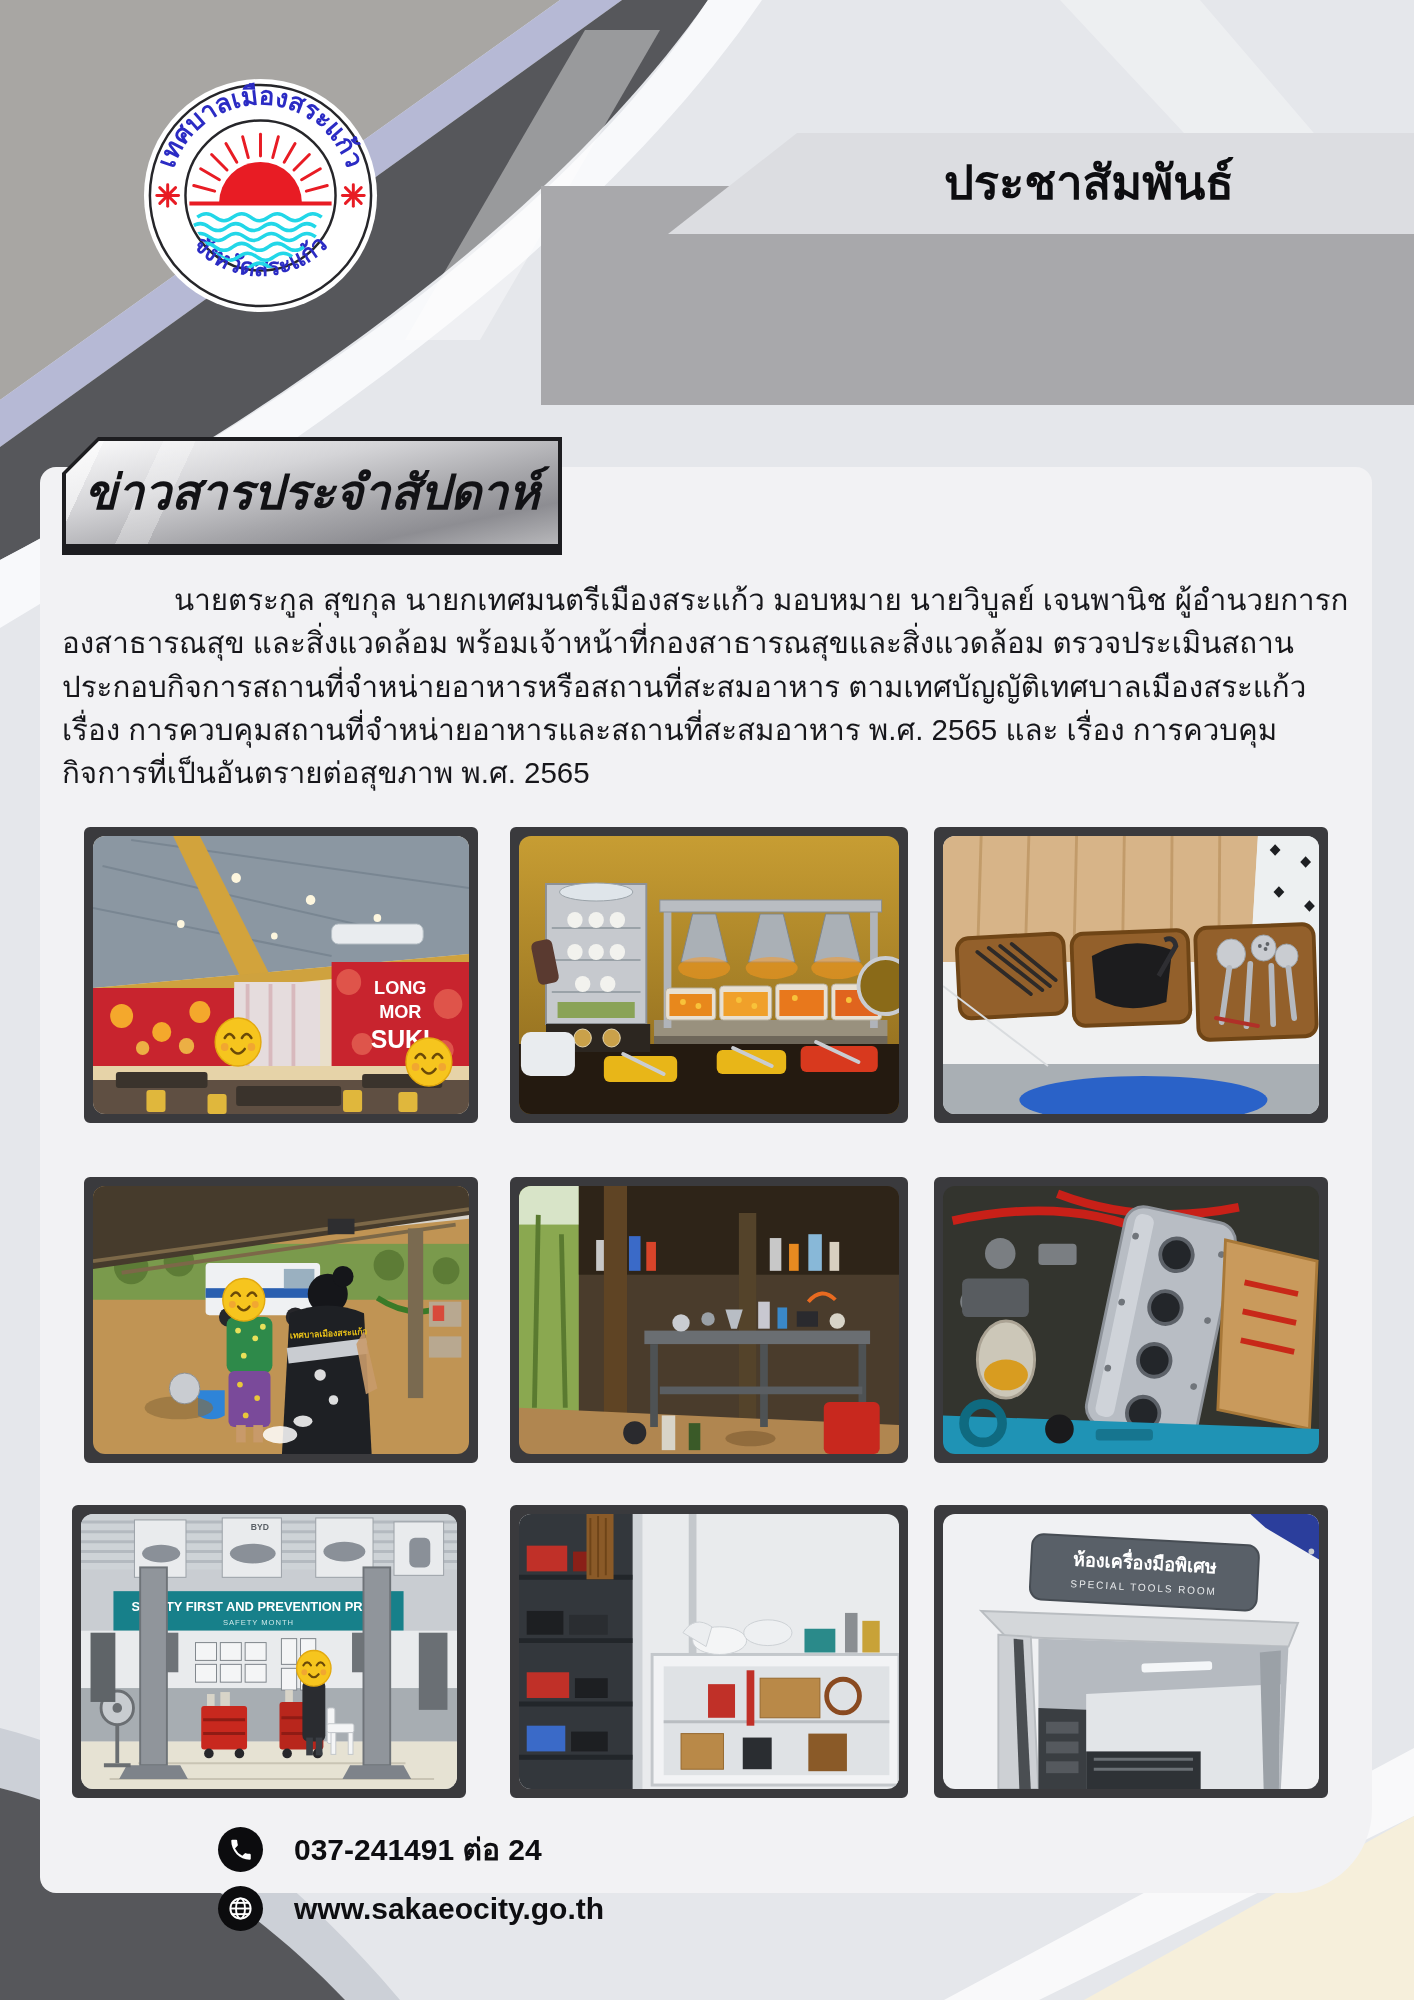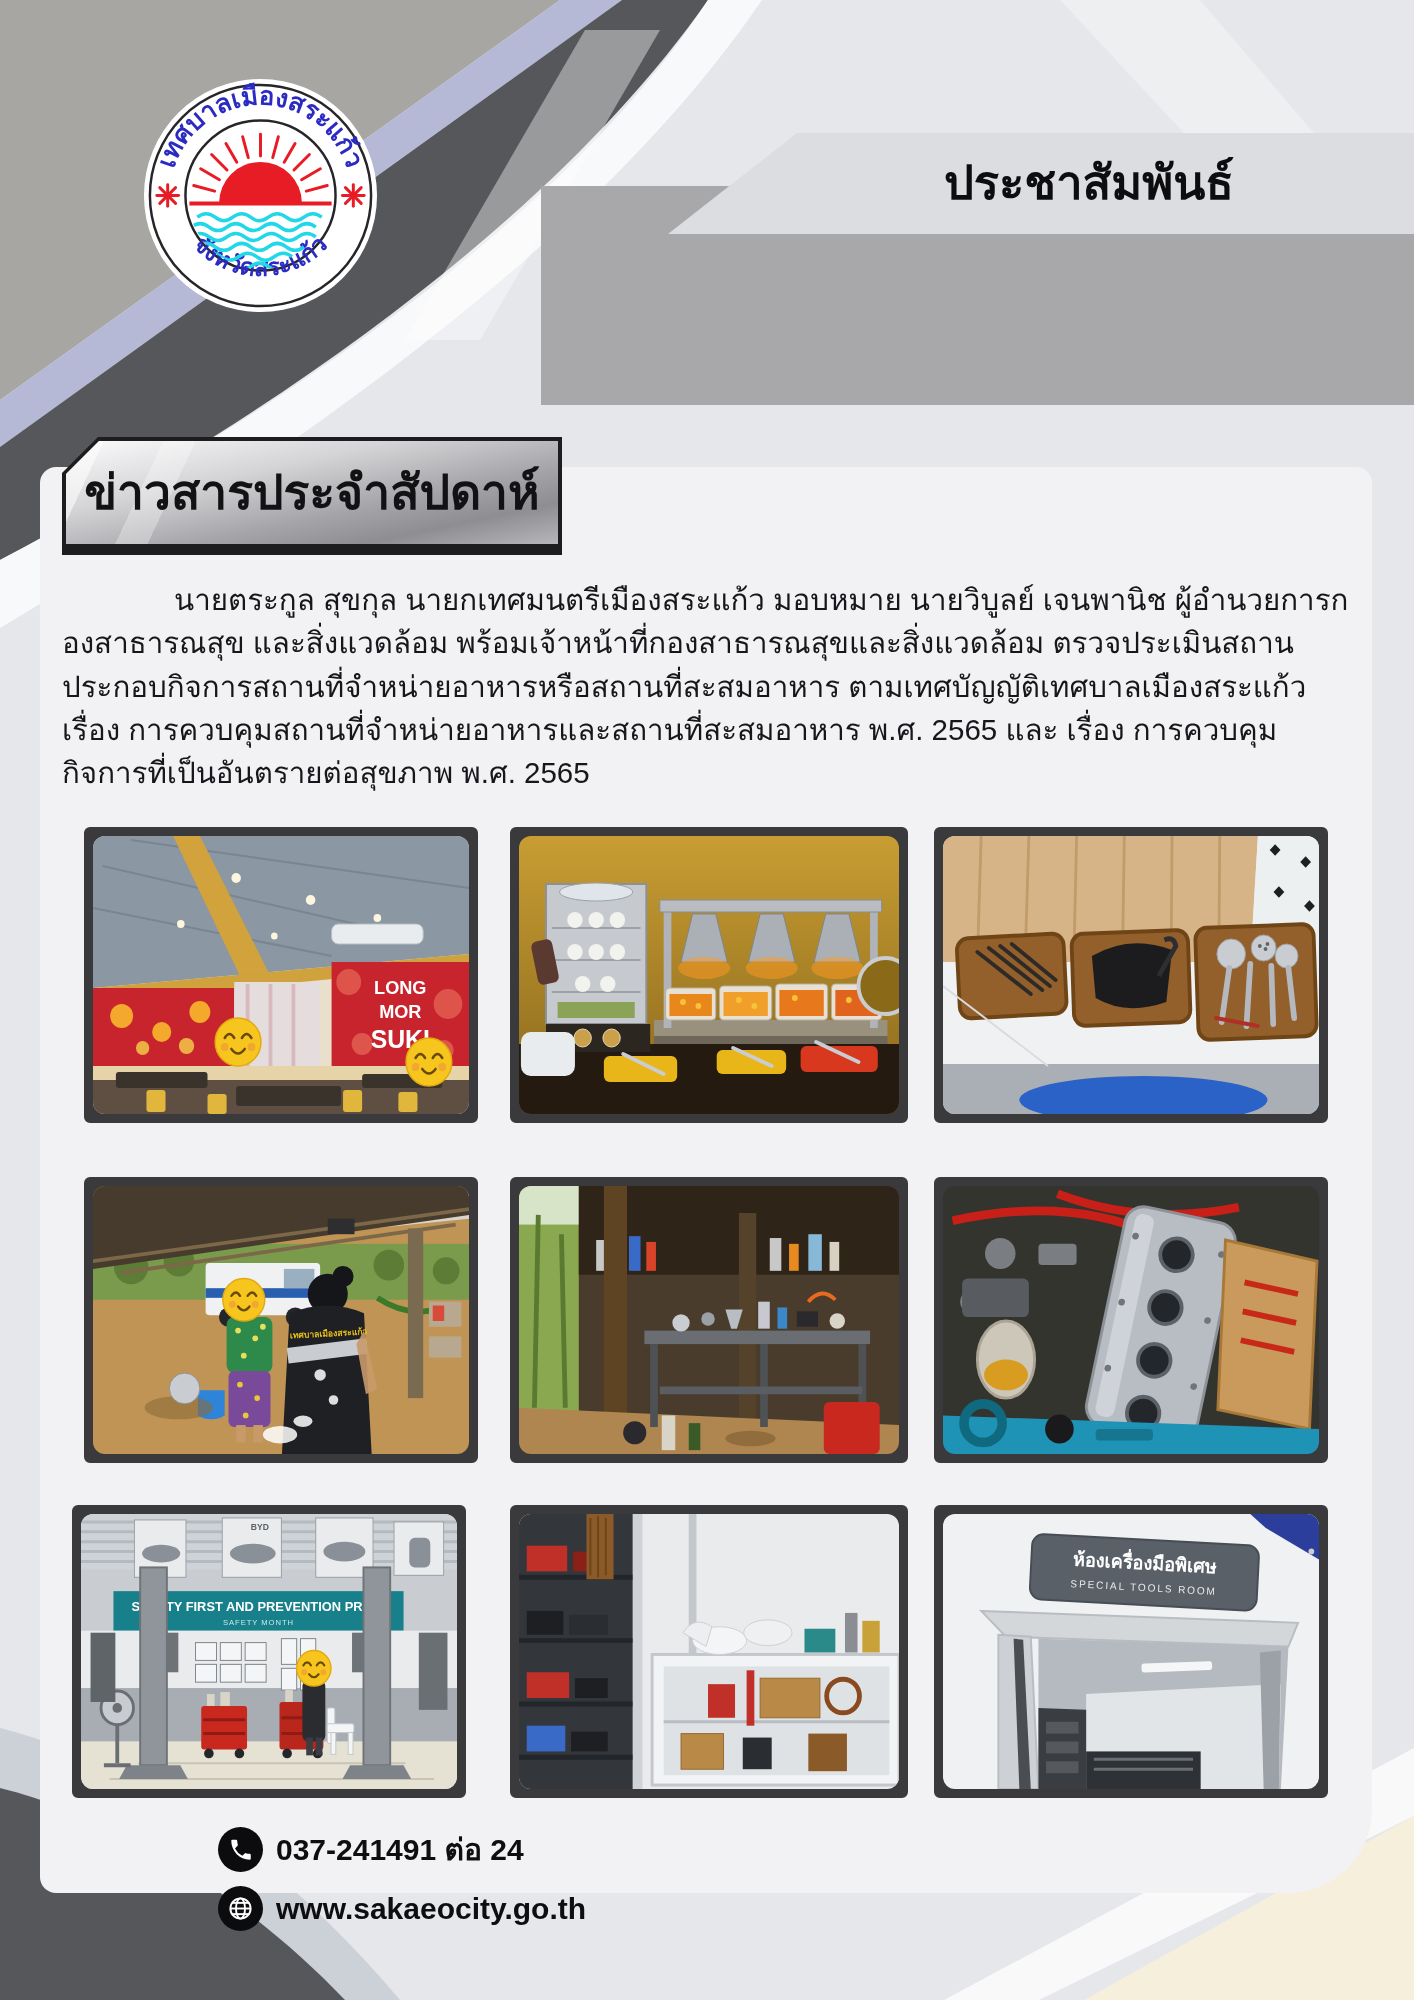--- a/index.html
+++ b/index.html
@@ -19,42 +19,42 @@
   .logo-wrap{position:absolute;left:142px;top:77px;width:237px;height:237px;z-index:4;}
   
   .section-banner{position:absolute;left:62px;top:437px;width:500px;height:118px;z-index:4;
         clip-path:polygon(36px 0,100% 0,100% 100%,0 100%,0 36px);background:#1d1d20;
         filter:drop-shadow(6px 7px 6px rgba(40,40,45,.45));}
   .section-banner-inner{position:absolute;left:4px;top:4px;right:4px;bottom:11px;
         clip-path:polygon(33px 0,100% 0,100% 100%,0 100%,0 33px);
         background:
           linear-gradient(115deg,rgba(255,255,255,.55) 0 7%,rgba(255,255,255,0) 7% 18%,rgba(255,255,255,.3) 18% 24%,rgba(255,255,255,0) 24%),
           linear-gradient(168deg,#fbfbfc 0%,#d4d4d7 34%,#a6a6aa 62%,#8d8d92 80%,#b7b7ba 100%);
-        display:flex;align-items:center;justify-content:center;}
+        display:flex;align-items:center;justify-content:center;font-style:italic;}
   .section-banner-inner span{font-size:48px;font-weight:bold;color:#121215;line-height:1.2;}
   
   .article{position:absolute;left:62px;top:578px;width:1292px;z-index:2;margin:0;
         font-size:29.5px;line-height:1.47;color:#17171b;text-indent:112px;text-align:left;}
   
   .photo{position:absolute;margin:0;border:9px solid #3a3a3d;border-radius:6px;background:#3a3a3d;
         overflow:hidden;box-sizing:border-box;z-index:2;}
   .photo svg{display:block;width:100%;height:100%;border-radius:12px;}
   .p1{left:84px; top:827px; width:394px;height:296px;}
   .p2{left:510px;top:827px; width:398px;height:296px;}
   .p3{left:934px;top:827px; width:394px;height:296px;}
   .p4{left:84px; top:1177px;width:394px;height:286px;}
   .p5{left:510px;top:1177px;width:398px;height:286px;}
   .p6{left:934px;top:1177px;width:394px;height:286px;}
   .p7{left:72px; top:1505px;width:394px;height:293px;}
   .p8{left:510px;top:1505px;width:398px;height:293px;}
   .p9{left:934px;top:1505px;width:394px;height:293px;}
   
   .footer{position:absolute;left:218px;top:1826px;z-index:3;}
   .footer-dept{font-size:33px;letter-spacing:5px;color:#121216;margin-bottom:18px;}
-  .contact-row{display:flex;align-items:center;gap:13px;margin-bottom:13px;}
+  .contact-row{display:flex;align-items:center;gap:31px;margin-bottom:13px;}
   .contact-icon{width:45px;height:45px;border-radius:50%;background:#0c0c0e;display:flex;
         align-items:center;justify-content:center;flex:0 0 auto;}
   .contact-text{font-size:30px;font-weight:bold;color:#0e0e11;}
 </style>
 </head>
 <body>
 
 <div class="page">
 
   <svg class="deco" style="left:0;top:0" width="780" height="660">

